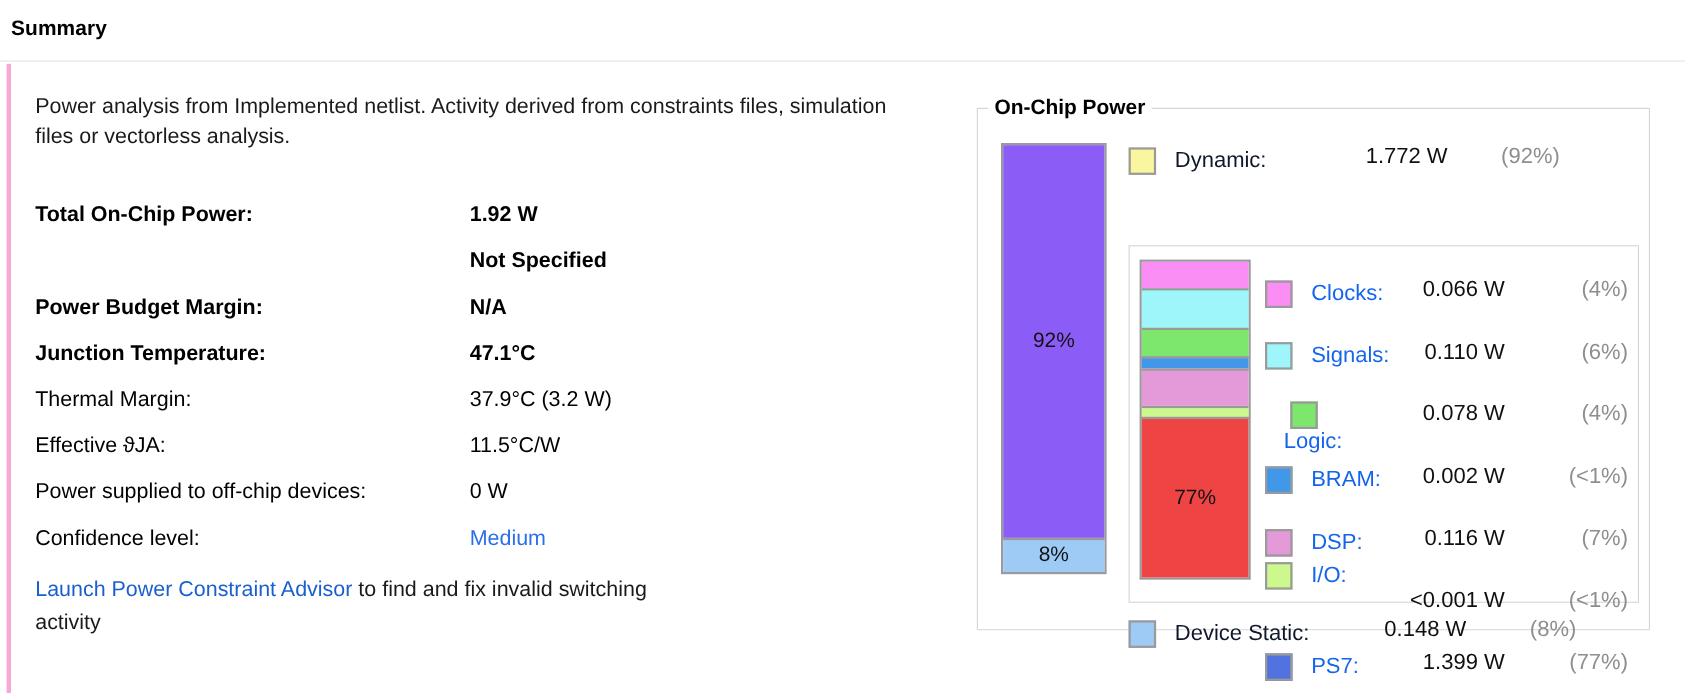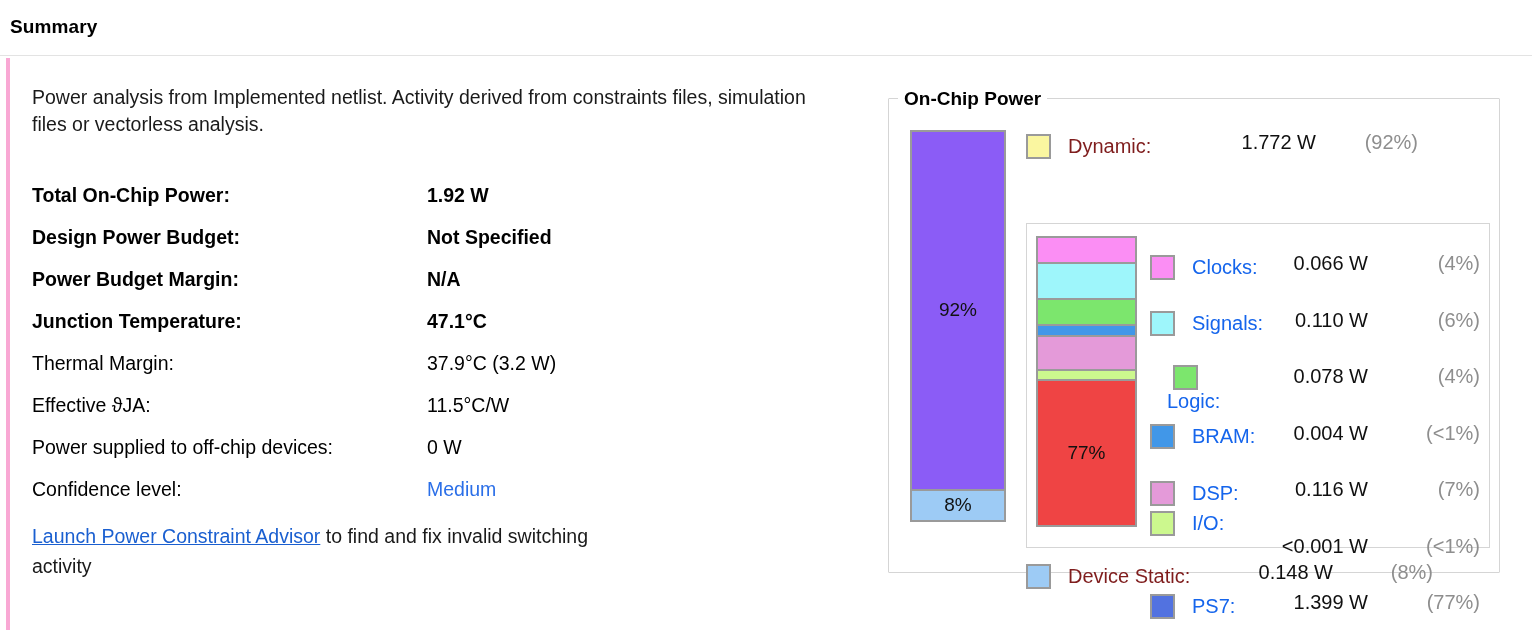--- a/index.html
+++ b/index.html
@@ -51,21 +51,21 @@
     font-size: 19.5px; color: #000; white-space: nowrap;
   }
   .kv-row.bold .kv-label, .kv-row.bold .kv-value { font-weight: bold; }
   .kv-value.linkish { color: #2b6fe8; }
 
   .advisor-block {
     position: absolute; left: 0; top: 437px; width: 620px;
     font-size: 19.5px; line-height: 30px; color: #1a1a1a;
   }
   .advisor-link {
-    color: #1a5fd0; text-decoration: underline; cursor: pointer;
+    color: #1a5fd0; cursor: pointer;
   }
 
   
   .groupbox {
     position: absolute; left: 878px; top: 30px; width: 612px; height: 485px;
   }
   .gb-frame {
     position: absolute; left: 0; top: 10px; width: 612px; height: 475px;
     border: 1px solid #d5d5d5; border-radius: 1px; background: transparent;
   }
@@ -90,21 +90,21 @@
   .legend-row {
     position: absolute; display: flex; align-items: center; height: 30px;
   }
   .swatch {
     width: 25px; height: 25px; border: 2px solid #9a9a9a; flex: 0 0 auto;
   }
   .lg-name {
     font-size: 20px; margin-left: 17px; white-space: nowrap;
   }
   .lg-name.blue { color: #1565ec; }
-  .lg-name.black { color: #7f1d1d; }
+  .lg-name.black { color: #0f172a; }
   .lg-watt {
     position: absolute; font-size: 20px; color: #101010;
     text-align: right; white-space: nowrap;
   }
   .lg-pct {
     position: absolute; font-size: 20px; color: #8e8e8e;
     text-align: right; white-space: nowrap;
   }
 
   
@@ -136,21 +136,20 @@
 
     <div class="left-col">
       <div class="desc">Power analysis from Implemented netlist. Activity derived from constraints files, simulation files or vectorless analysis.</div>
 
       <div class="kv-table" id="kv-table">
           <div class="kv-row bold">
             <span class="kv-label">Total On-Chip Power:</span>
             <span class="kv-value">1.92 W</span>
           </div>
           <div class="kv-row bold">
-            <span class="kv-label">Design Power Budget:</span>
             <span class="kv-value">Not Specified</span>
           </div>
           <div class="kv-row bold">
             <span class="kv-label">Power Budget Margin:</span>
             <span class="kv-value">N/A</span>
           </div>
           <div class="kv-row bold">
             <span class="kv-label">Junction Temperature:</span>
             <span class="kv-value">47.1°C</span>
           </div>
@@ -227,21 +226,21 @@
           <div class="legend-row" style="left: 262px; top: 277px; flex-direction: column;">
             <span class="swatch" style="background: rgb(124, 230, 109);"></span>
             <span class="lg-name blue">Logic:</span>
           </div>
           <div class="lg-watt" style="left: 330px; top: 277px; width: 150px;">0.078 W</div>
           <div class="lg-pct" style="left: 492px; top: 277px; width: 100px;">(4%)</div>
           <div class="legend-row" style="left: 262px; top: 333.5px;">
             <span class="swatch" style="background: rgb(65, 151, 232);"></span>
             <span class="lg-name blue">BRAM:</span>
           </div>
-          <div class="lg-watt" style="left: 330px; top: 333.5px; width: 150px;">0.004 W</div>
+          <div class="lg-watt" style="left: 330px; top: 333.5px; width: 150px;">0.002 W</div>
           <div class="lg-pct" style="left: 492px; top: 333.5px; width: 100px;">(&lt;1%)</div>
           <div class="legend-row" style="left: 262px; top: 390px;">
             <span class="swatch" style="background: rgb(228, 154, 217);"></span>
             <span class="lg-name blue">DSP:</span>
           </div>
           <div class="lg-watt" style="left: 330px; top: 390px; width: 150px;">0.116 W</div>
           <div class="lg-pct" style="left: 492px; top: 390px; width: 100px;">(7%)</div>
           <div class="legend-row" style="left: 262px; top: 420px;">
             <span class="swatch" style="background: rgb(204, 248, 142);"></span>
             <span class="lg-name blue">I/O:</span>

